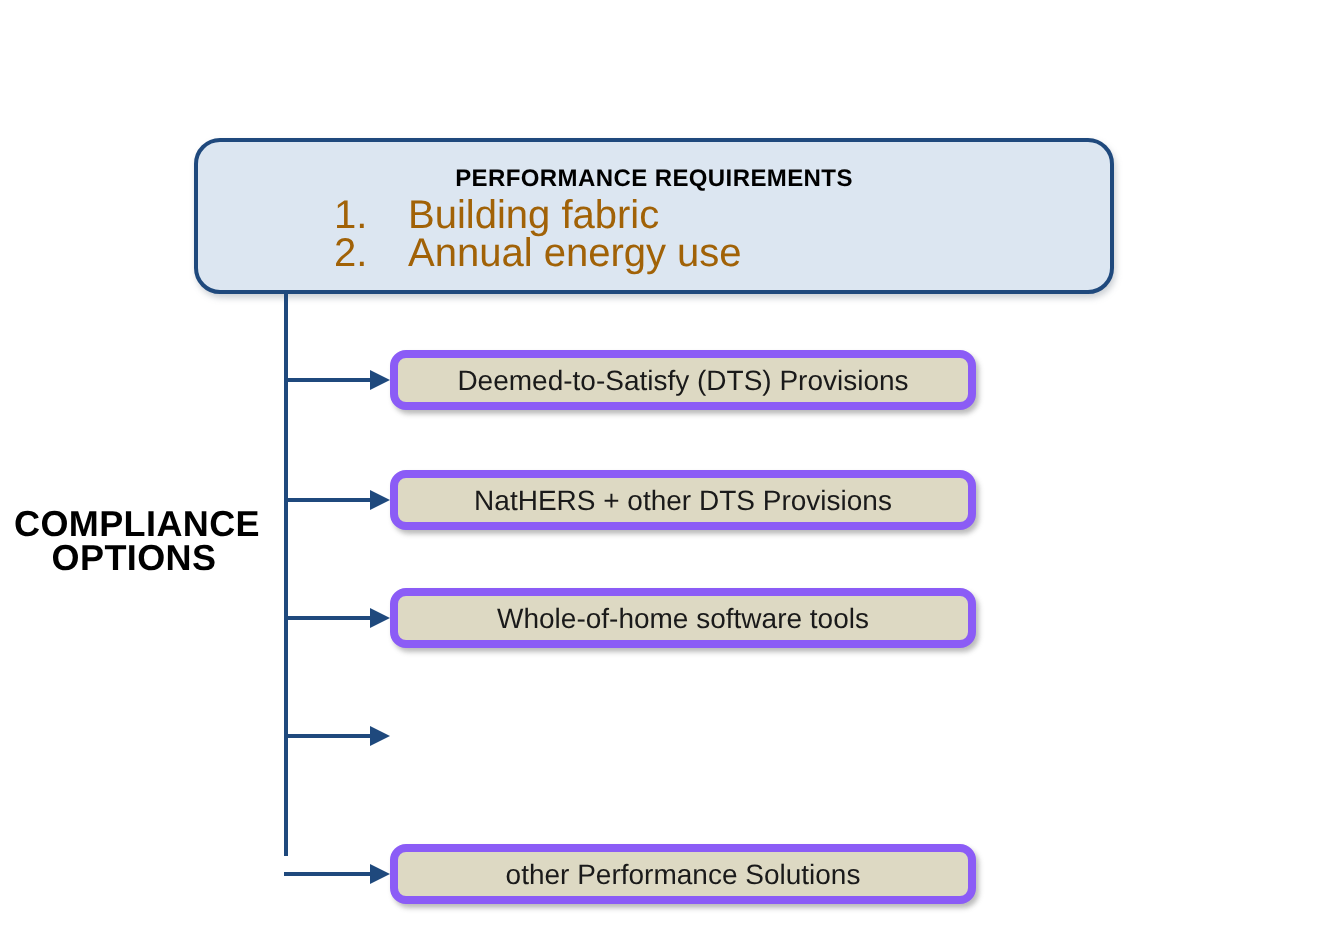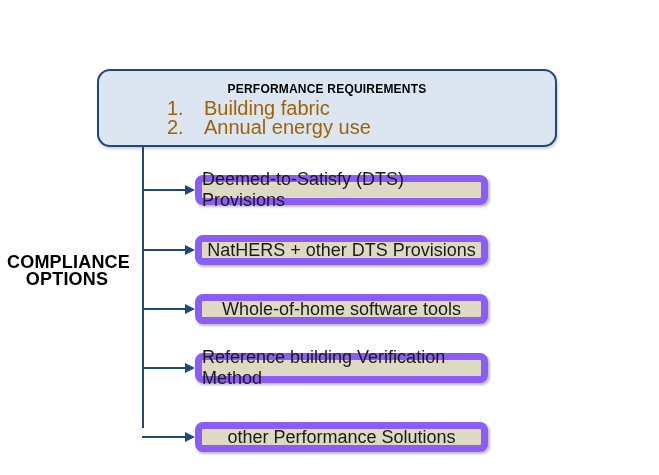--- a/index.html
+++ b/index.html
@@ -65,27 +65,27 @@
     border-top: 5.5px solid transparent;
     border-bottom: 5.5px solid transparent;
     border-left: 10px solid #1f497d;
   }
   .option-box {
     position: absolute;
     left: 53px; top: 0;
     width: 293px; height: 30px;
     box-sizing: border-box;
     background: #ddd9c3;
-    border: 7px solid #8b5cf6;
+    border: 4px solid #8b5cf6;
     border-radius: 8px;
     box-shadow: 1.5px 2px 2.5px rgba(105,105,105,0.45);
     display: flex;
     align-items: center;
     justify-content: center;
-    font-size: 18px;
+    font-size: 14px;
     color: #1a1a1a;
   }
   .row-1 { top: 175px; }
   .row-2 { top: 235px; }
   .row-3 { top: 294px; }
   .row-4 { top: 353px; }
   .row-5 { top: 422px; }
 
   
   .side-label {
@@ -133,21 +133,20 @@
 
   <div class="option-row row-3">
     <div class="arrow-line"></div>
     <div class="arrow-head"></div>
     <div class="option-box">Whole-of-home software tools</div>
   </div>
 
   <div class="option-row row-4">
     <div class="arrow-line"></div>
     <div class="arrow-head"></div>
-    <div class="option-box">Reference building Verification Method</div>
   </div>
 
   <div class="option-row row-5">
     <div class="arrow-line"></div>
     <div class="arrow-head"></div>
     <div class="option-box">other Performance Solutions</div>
   </div>
 
   <div class="side-label">
     <div>COMPLIANCE</div>

